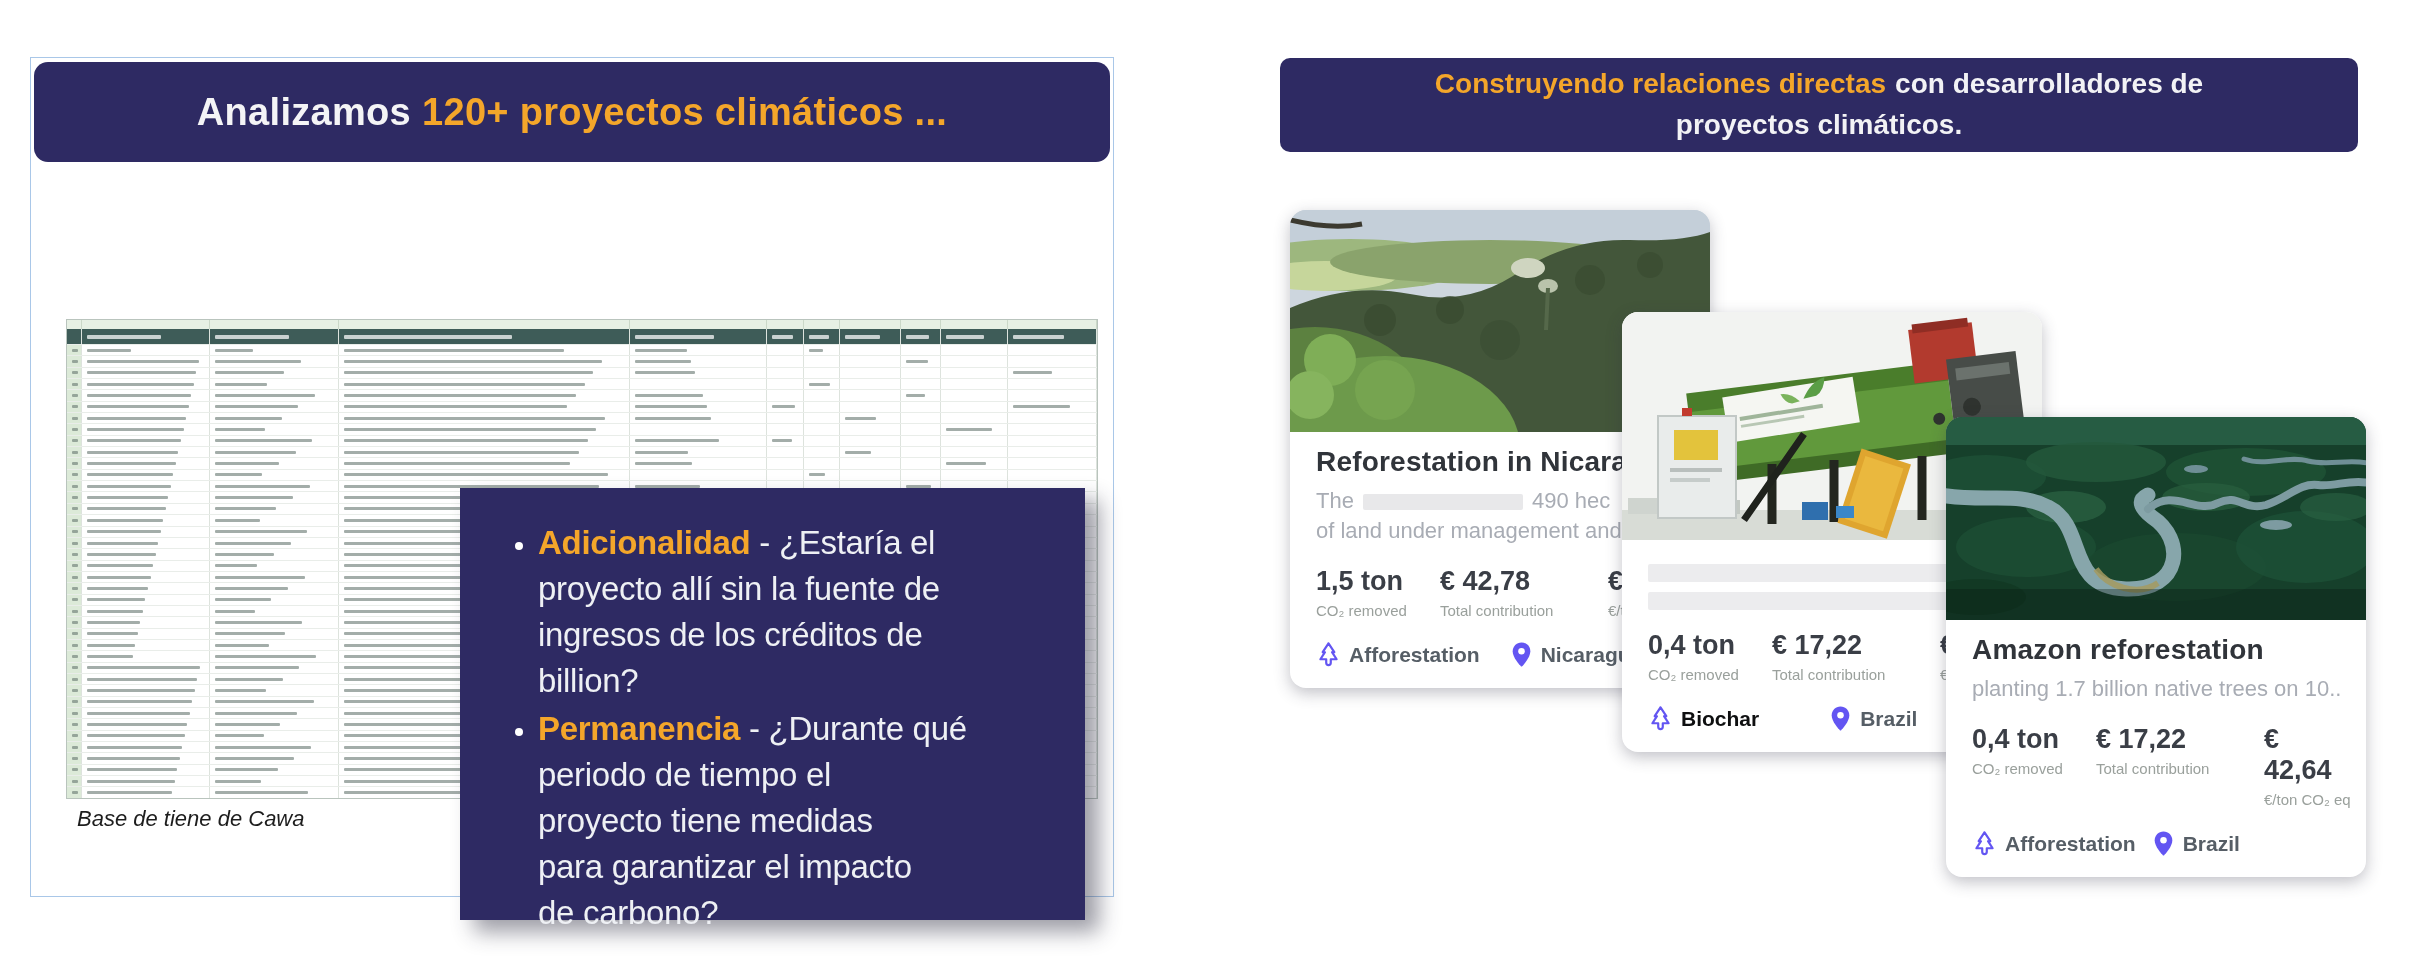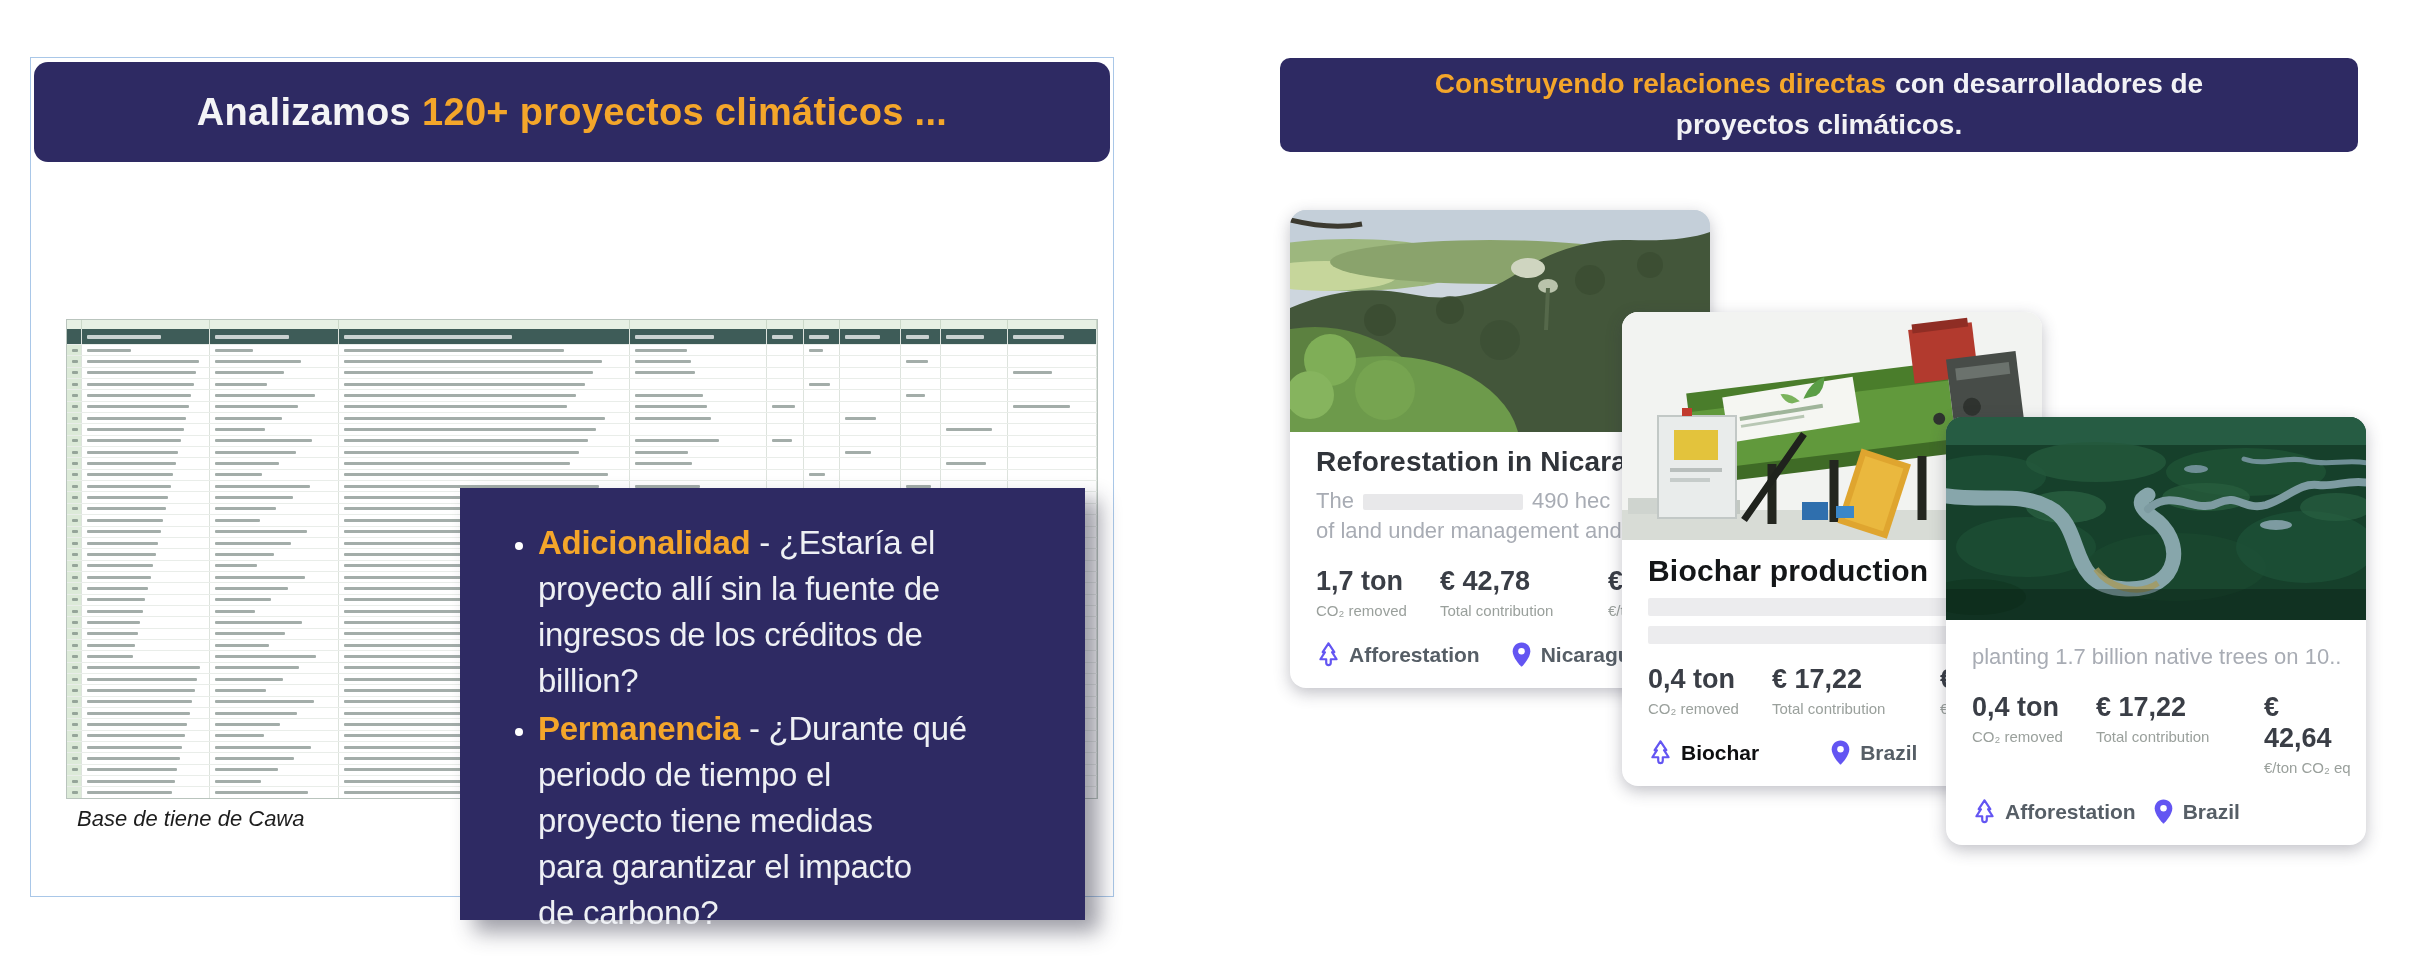--- a/index.html
+++ b/index.html
@@ -1164,21 +1164,21 @@
       </svg>
     </div>
     <div class="card-body">
       <div class="card-title">Reforestation in Nicaragua</div>
       <div class="card-desc">
         <div><span>The</span><span class="redact" style="width:160px"></span><span>490 hec</span></div>
         <div>of land under management and...</div>
       </div>
       <div class="stats">
         <div class="stat">
-          <div class="stat-value">1,7 ton</div>
+          <div class="stat-value">1,5 ton</div>
           <div class="stat-label">CO₂ removed</div>
         </div>
         <div class="stat">
           <div class="stat-value">€ 42,78</div>
           <div class="stat-label">Total contribution</div>
         </div>
         <div class="stat">
           <div class="stat-value">€</div>
           <div class="stat-label">€/t</div>
         </div>
@@ -1241,21 +1241,20 @@
         <path d="M122 208 L182 122 M262 210 L238 152" stroke="#1f221d" stroke-width="7"></path>
         <g transform="rotate(18 250 182)">
           <rect x="226" y="142" width="52" height="78" fill="#dfa52f"></rect>
           <rect x="232" y="148" width="40" height="66" fill="#eab83e"></rect>
         </g>
         <rect x="180" y="190" width="26" height="18" fill="#2f6fae"></rect>
         <rect x="214" y="194" width="18" height="12" fill="#3b87c8"></rect>
       </svg>
     </div>
     <div class="card-body">
-      <div class="card-title card2-title">Biochar production</div>
       <div>
         <div class="redact-full" style="width:93%"></div>
         <div class="redact-full" style="width:93%"></div>
       </div>
       <div class="stats">
         <div class="stat">
           <div class="stat-value">0,4 ton</div>
           <div class="stat-label">CO₂ removed</div>
         </div>
         <div class="stat">
@@ -1307,20 +1306,21 @@
         <path d="M-6 78 C 40 86 72 74 102 90 C 142 110 118 170 180 172 C 236 174 240 122 206 100 C 196 92 190 84 202 78" fill="none" stroke="#87a6ab" stroke-width="15" stroke-linecap="round"></path>
         <path d="M202 92 C 228 70 250 98 272 86 C 292 76 298 94 320 88 C 344 80 352 66 372 68 C 390 70 402 62 424 66" stroke="#7d9ba1" stroke-width="8" fill="none" stroke-linecap="round"></path>
         <path d="M298 42 C 320 50 342 38 362 44 C 382 49 400 42 422 46" stroke="#6f8f96" stroke-width="5" fill="none" stroke-linecap="round"></path>
         <ellipse cx="330" cy="108" rx="16" ry="5" fill="#7d9ba1"></ellipse>
         <ellipse cx="250" cy="52" rx="12" ry="4" fill="#6f8f96"></ellipse>
         <path d="M150 152 C 162 170 192 180 212 166" stroke="#a59a5f" stroke-width="6" fill="none" opacity=".85"></path>
         <rect y="172" width="420" height="31" fill="rgba(8,25,16,.35)"></rect>
       </svg>
     </div>
     <div class="card-body">
+      <div class="card-title">Amazon reforestation</div>
       <div class="card-desc">
         <div>planting 1.7 billion native trees on 10...</div>
       </div>
       <div class="stats">
         <div class="stat">
           <div class="stat-value">0,4 ton</div>
           <div class="stat-label">CO₂ removed</div>
         </div>
         <div class="stat">
           <div class="stat-value">€ 17,22</div>

